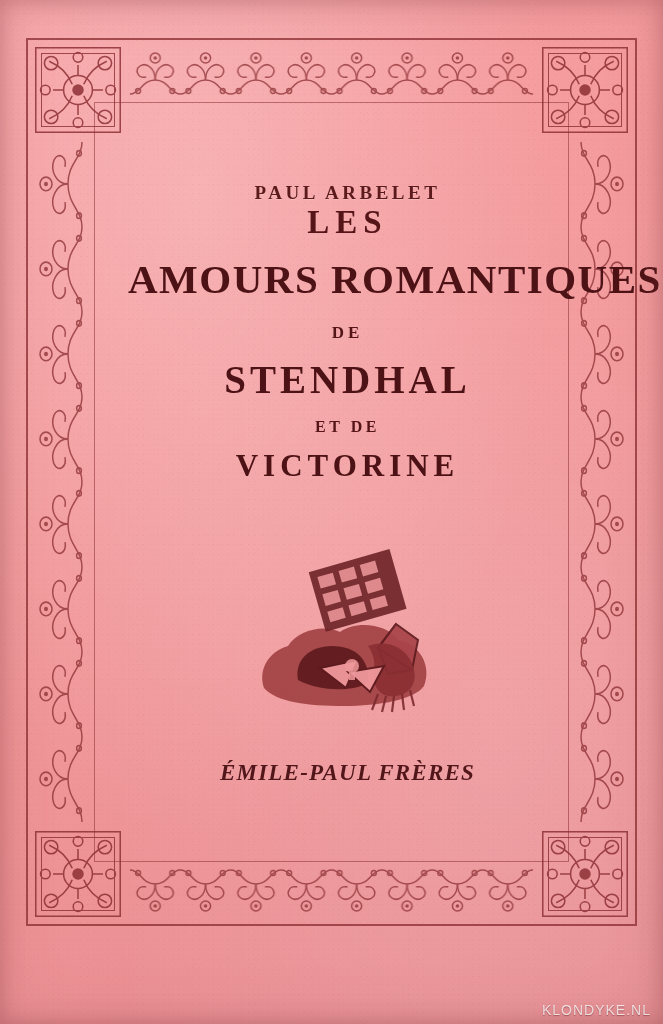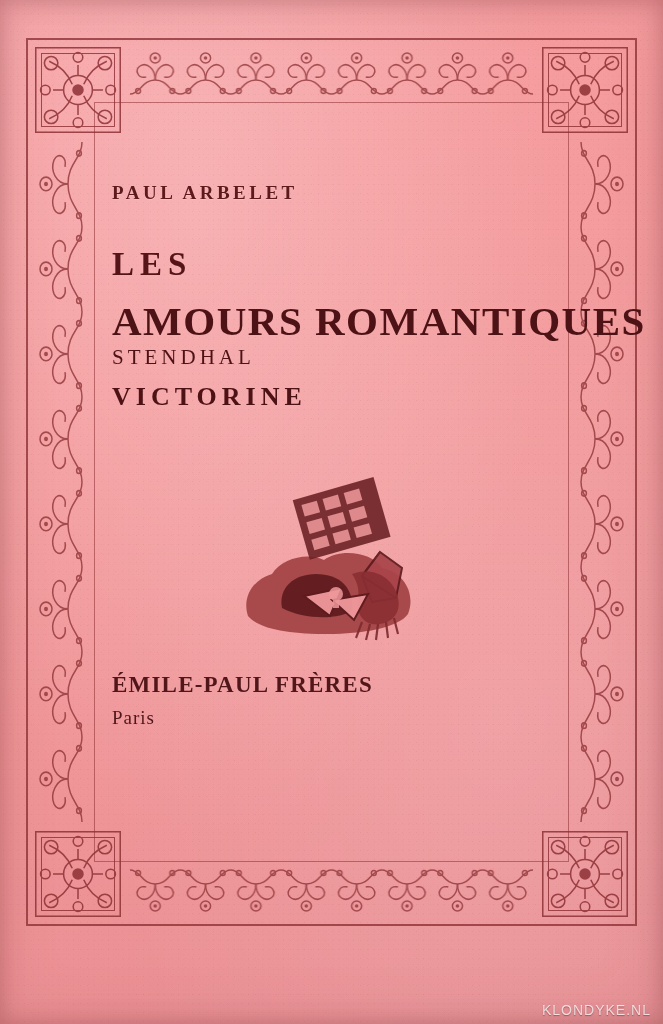--- a/index.html
+++ b/index.html
@@ -92,40 +92,39 @@
     opacity: .85;
   }
   .band-top    { left: 104px; right: 104px; top: 8px;  height: 56px; }
   .band-bottom { left: 104px; right: 104px; bottom: 8px; height: 56px; transform: scaleY(-1); }
   .band-left   { left: 8px;  top: 104px; bottom: 104px; width: 56px; }
   .band-right  { right: 8px; top: 104px; bottom: 104px; width: 56px; transform: scaleX(-1); }
 
   
   .content {
     position: absolute;
-    left: 112px;
+    left: 128px;
     top: 110px;
     width: 439px;
     height: 746px;
-    text-align: left;
+    text-align: center;
     color: #4a1216;
   }
 
   .author {
     margin-top: 72px;
     font-family: "Liberation Serif", serif;
     font-size: 19px;
     font-weight: bold;
     letter-spacing: 3.5px;
     color: #5c1a1c;
     text-shadow: 0 1px 0 rgba(255,255,255,.18);
   }
 
   .t-les {
-    margin-top: 42px;
     font-size: 33px;
     font-weight: bold;
     letter-spacing: 6px;
     color: #551518;
   }
   .t-main {
     margin-top: 14px;
     font-size: 41px;
     font-weight: bold;
     letter-spacing: 1.5px;
@@ -133,51 +132,53 @@
     white-space: nowrap;
   }
   .t-de1 {
     margin-top: 20px;
     font-size: 17px;
     font-weight: bold;
     letter-spacing: 4px;
     color: #551518;
   }
   .t-stendhal {
-    font-size: 21px;
-    font-weight: normal;
+    margin-top: 14px;
+    font-size: 39px;
+    font-weight: bold;
     letter-spacing: 4px;
     color: #4d1215;
   }
   .t-etde {
     margin-top: 16px;
     font-size: 16px;
     font-weight: bold;
     letter-spacing: 3.5px;
     color: #551518;
   }
   .t-victorine {
     margin-top: 12px;
-    font-size: 26px;
+    font-size: 31px;
     font-weight: bold;
     letter-spacing: 5px;
     color: #4d1215;
   }
 
   
   .vignette {
     margin: 36px auto 0 auto;
     width: 240px;
     height: 200px;
     position: relative;
   }
 
   
   .imprint {
-    margin-top: 24px;
+    margin-top: 40px;
+    font-style: italic;
   }
   .pub-name {
     font-size: 23px;
     font-weight: bold;
     letter-spacing: 1.2px;
     color: #50161a;
   }
   .pub-address {
     margin-top: 9px;
     font-size: 16px;
@@ -359,23 +360,25 @@
   </div>
 
   <div class="content">
 
     <div class="author">PAUL ARBELET</div>
 
     <div class="t-les">LES</div>
 
     <div class="t-main">AMOURS ROMANTIQUES</div>
 
+    <div class="t-de1">DE</div>
 
     <div class="t-stendhal">STENDHAL</div>
 
+    <div class="t-etde">ET DE</div>
 
     <div class="t-victorine">VICTORINE</div>
 
     <div class="vignette">
       <svg viewBox="0 0 240 200" width="240" height="200" aria-hidden="true">
         <g>
 
           <path d="M36 168 C30 150 40 132 60 126 C70 110 96 104 112 112
                    C128 100 160 104 170 120 C192 124 204 146 196 166
                    C186 180 150 186 116 186 C80 186 48 182 36 168 Z" fill="#9c3a3c" opacity="0.86"></path>
@@ -423,20 +426,19 @@
           <g fill="#f0999c" opacity=".85">
             <circle cx="124" cy="146" r="7"></circle>
             <rect x="121" y="148" width="6" height="12"></rect>
           </g>
         </g>
       </svg>
     </div>
 
     <div class="imprint">
       <div class="pub-name">ÉMILE-PAUL FRÈRES</div>
-      <div class="pub-city">Paris</div>
     </div>
   </div>
 
   <div id="edge-shade"></div>
 
   <div class="watermark">KLONDYKE.NL</div>
 </div>
 
 </body></html>

